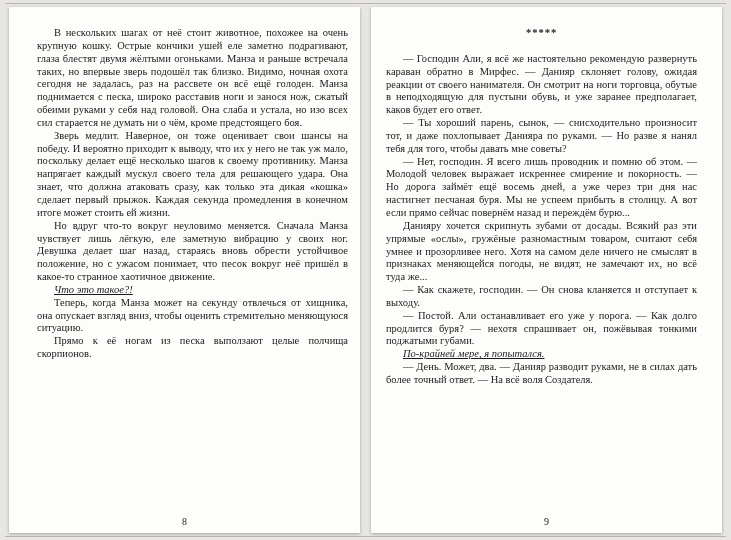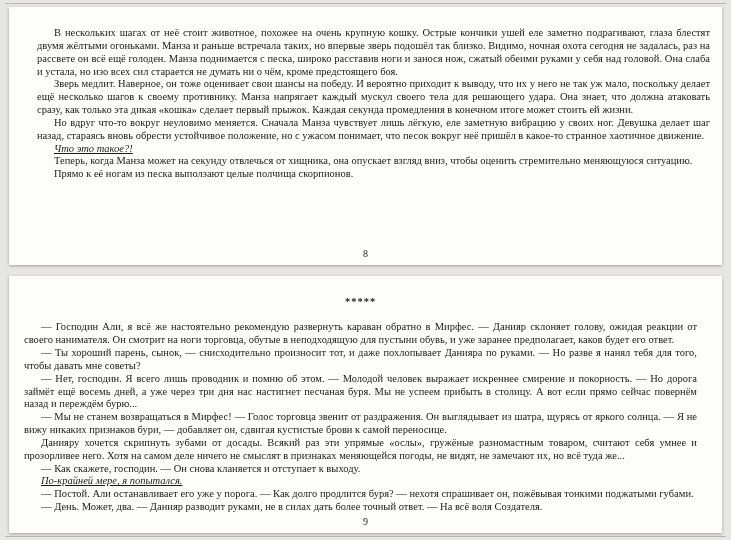--- a/index.html
+++ b/index.html
@@ -9,21 +9,20 @@
     font-family: "Liberation Serif", serif;
     overflow: hidden;
   }
   .spread {
     position: relative;
     width: 731px;
     height: 540px;
     padding: 7px 9px;
     display: flex;
     gap: 11px;
-    flex-direction: column;
   }
   .edge-line {
     position: absolute;
     left: 5px;
     right: 5px;
     height: 1px;
     background: #b7b6b2;
   }
   .edge-line.top { top: 3px; }
   .edge-line.bottom { bottom: 3px; }
@@ -79,22 +78,21 @@
       </div>
     <div class="page-number">8</div>
   </div>
 
   <div class="page right">
     <div class="page-text">
         <p class="para separator">*****</p>
         <p class="para">— Господин Али, я всё же настоятельно рекомендую развернуть караван обратно в Мирфес. — Данияр склоняет голову, ожидая реакции от своего нанимателя. Он смотрит на ноги торговца, обутые в неподходящую для пустыни обувь, и уже заранее предполагает, каков будет его ответ.</p>
         <p class="para">— Ты хороший парень, сынок, — снисходительно произносит тот, и даже похлопывает Данияра по руками. — Но разве я нанял тебя для того, чтобы давать мне советы?</p>
         <p class="para">— Нет, господин. Я всего лишь проводник и помню об этом. — Молодой человек выражает искреннее смирение и покорность. — Но дорога займёт ещё восемь дней, а уже через три дня нас настигнет песчаная буря. Мы не успеем прибыть в столицу. А вот если прямо сейчас повернём назад и переждём бурю...</p>
-        <p class="para">— Мы не станем возвращаться в Мирфес! — Голос торговца звенит от раздражения. Он выглядывает из шатра, щурясь от яркого солнца. — Я не вижу никаких признаков бури, — добавляет он, сдвигая кустистые брови к самой переносице.</p>
         <p class="para">Данияру хочется скрипнуть зубами от досады. Всякий раз эти упрямые «ослы», гружёные разномастным товаром, считают себя умнее и прозорливее него. Хотя на самом деле ничего не смыслят в признаках меняющейся погоды, не видят, не замечают их, но всё туда же...</p>
         <p class="para">— Как скажете, господин. — Он снова кланяется и отступает к выходу.</p>
+        <p class="para">— Постой. Али останавливает его уже у порога. — Как долго продлится буря? — нехотя спрашивает он, пожёвывая тонкими поджатыми губами.</p>
         <p class="para italic">По-крайней мере, я попытался.</p>
-        <p class="para">— Постой. Али останавливает его уже у порога. — Как долго продлится буря? — нехотя спрашивает он, пожёвывая тонкими поджатыми губами.</p>
         <p class="para">— День. Может, два. — Данияр разводит руками, не в силах дать более точный ответ. — На всё воля Создателя.</p>
       </div>
     <div class="page-number">9</div>
   </div>
 </div>
 
 </body></html>

